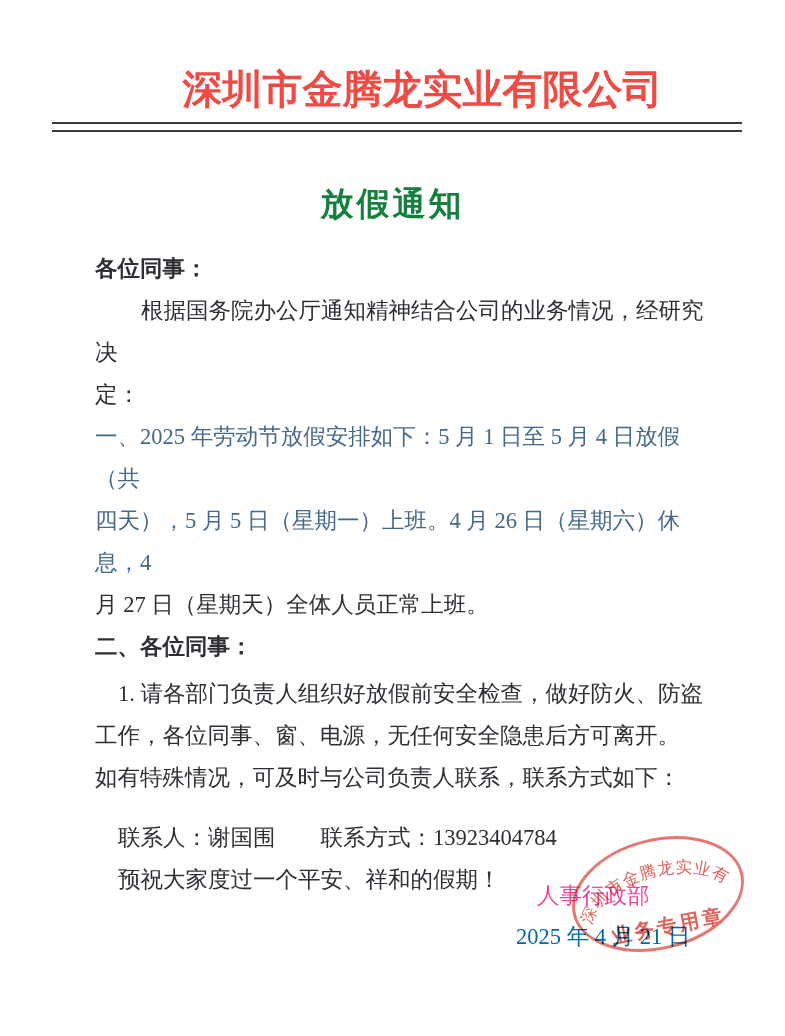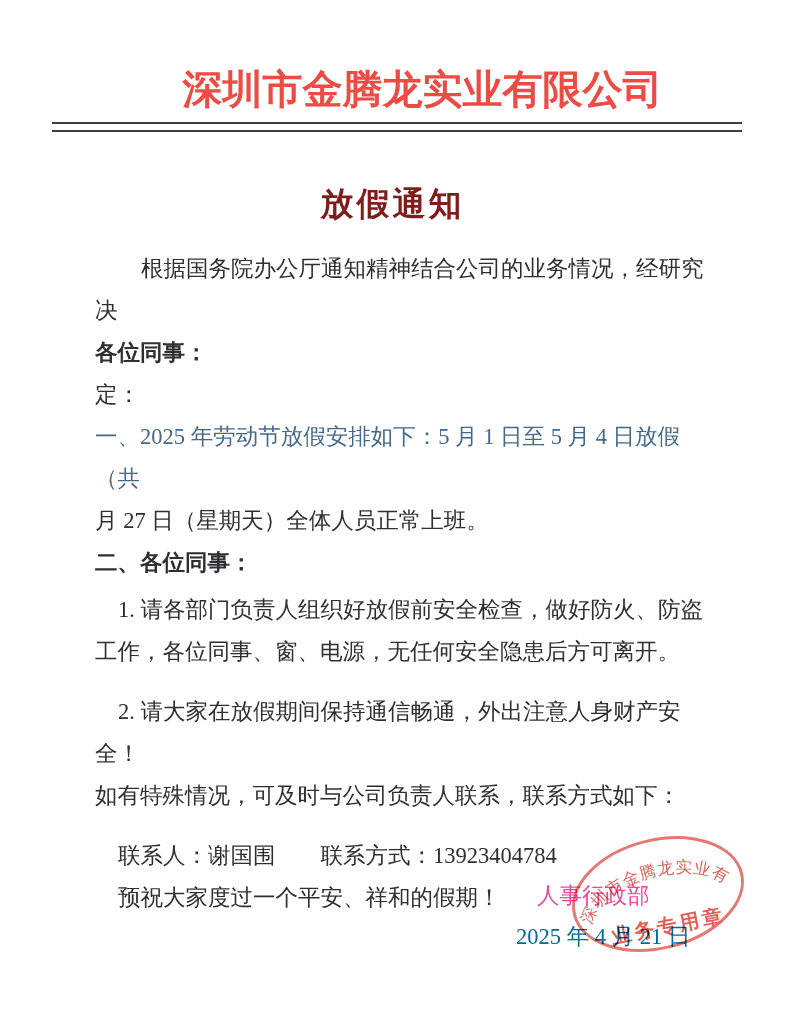--- a/index.html
+++ b/index.html
@@ -23,21 +23,21 @@
   .header-rule{
     position:absolute;top:122px;left:52px;width:690px;height:6px;
     border-top:2px solid #3e3e42;
     border-bottom:2px solid #3e3e42;
   }
   .doc-title{
     position:absolute;top:182px;left:0;width:100%;
     text-align:center;
     font-size:33px;font-weight:bold;
     letter-spacing:3px;
-    color:#7f1d1d;
+    color:#15803d;
   }
   .body-block{
     position:absolute;top:248px;left:95px;width:625px;
     font-size:22.5px;line-height:42px;
   }
   .line{min-height:42px;}
   .indent1{text-indent:23px;}
   .indent2{text-indent:46px;}
   .bold{font-weight:bold;}
   .blue{color:#466988;}
@@ -64,29 +64,29 @@
 
 <div class="page">
 
   <div class="company-title">深圳市金腾龙实业有限公司</div>
 
   <div class="header-rule"></div>
 
   <div class="doc-title">放假通知</div>
 
   <div class="body-block">
+    <div class="line bold">各位同事：</div>
     <div class="line indent2">根据国务院办公厅通知精神结合公司的业务情况，经研究决</div>
-    <div class="line bold">各位同事：</div>
     <div class="line">定：</div>
     <div class="line blue">一、2025 年劳动节放假安排如下：5 月 1 日至 5 月 4 日放假（共</div>
+    <div class="line blue">四天），5 月 5 日（星期一）上班。4 月 26 日（星期六）休息，4</div>
     <div class="line">月 27 日（星期天）全体人员正常上班。</div>
     <div class="line bold">二、各位同事：</div>
     <div class="line indent1 gap-sm">1. 请各部门负责人组织好放假前安全检查，做好防火、防盗</div>
     <div class="line">工作，各位同事、窗、电源，无任何安全隐患后方可离开。</div>
-    <div class="line indent1 gap">2. 请大家在放假期间保持通信畅通，外出注意人身财产安全！</div>
     <div class="line">如有特殊情况，可及时与公司负责人联系，联系方式如下：</div>
     <div class="line indent1 gap">联系人：谢国围　　联系方式：13923404784</div>
     <div class="line indent1">预祝大家度过一个平安、祥和的假期！</div>
   </div>
 
   <div class="dept-signature">人事行政部</div>
 
   <div class="doc-date">2025 年 4 月 21 日</div>
 
   <svg class="stamp" viewBox="0 0 230 165" xmlns="http://www.w3.org/2000/svg">

